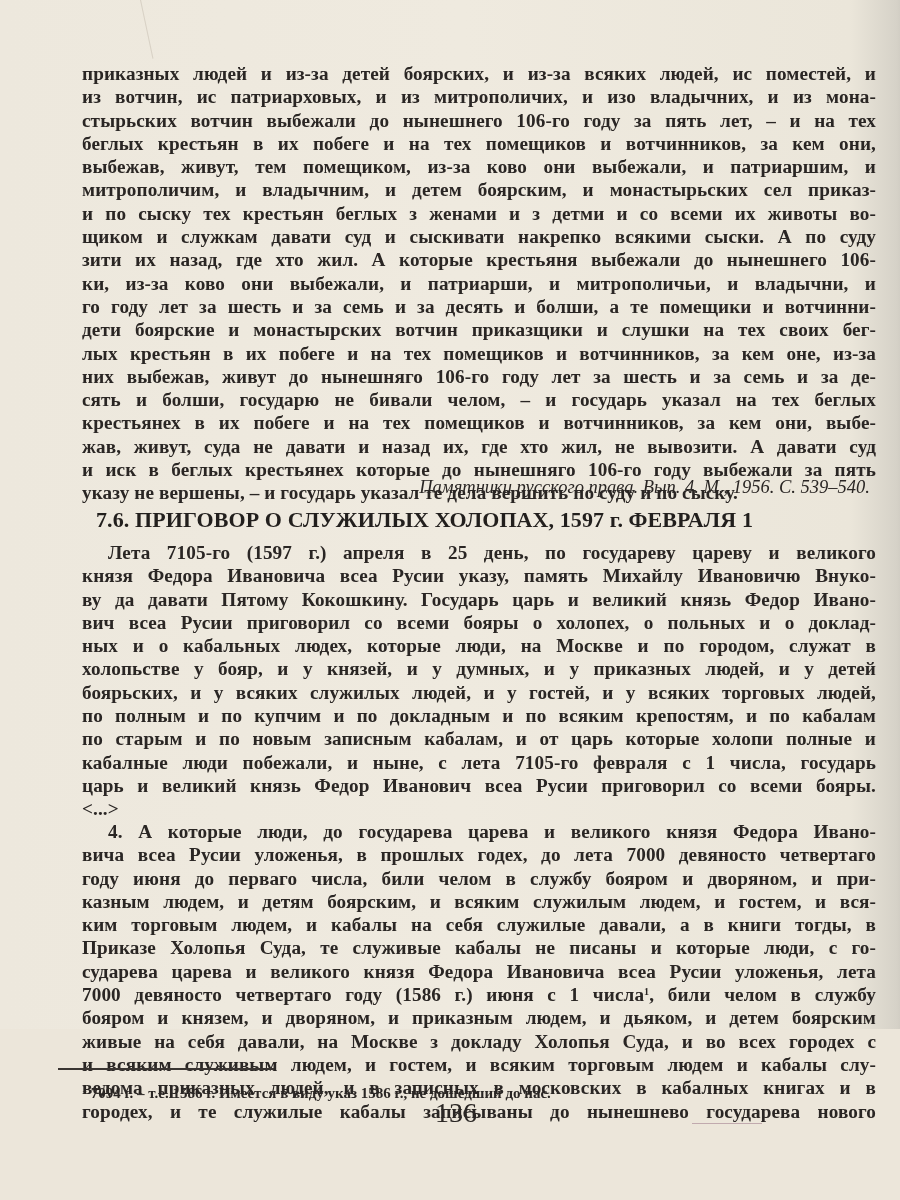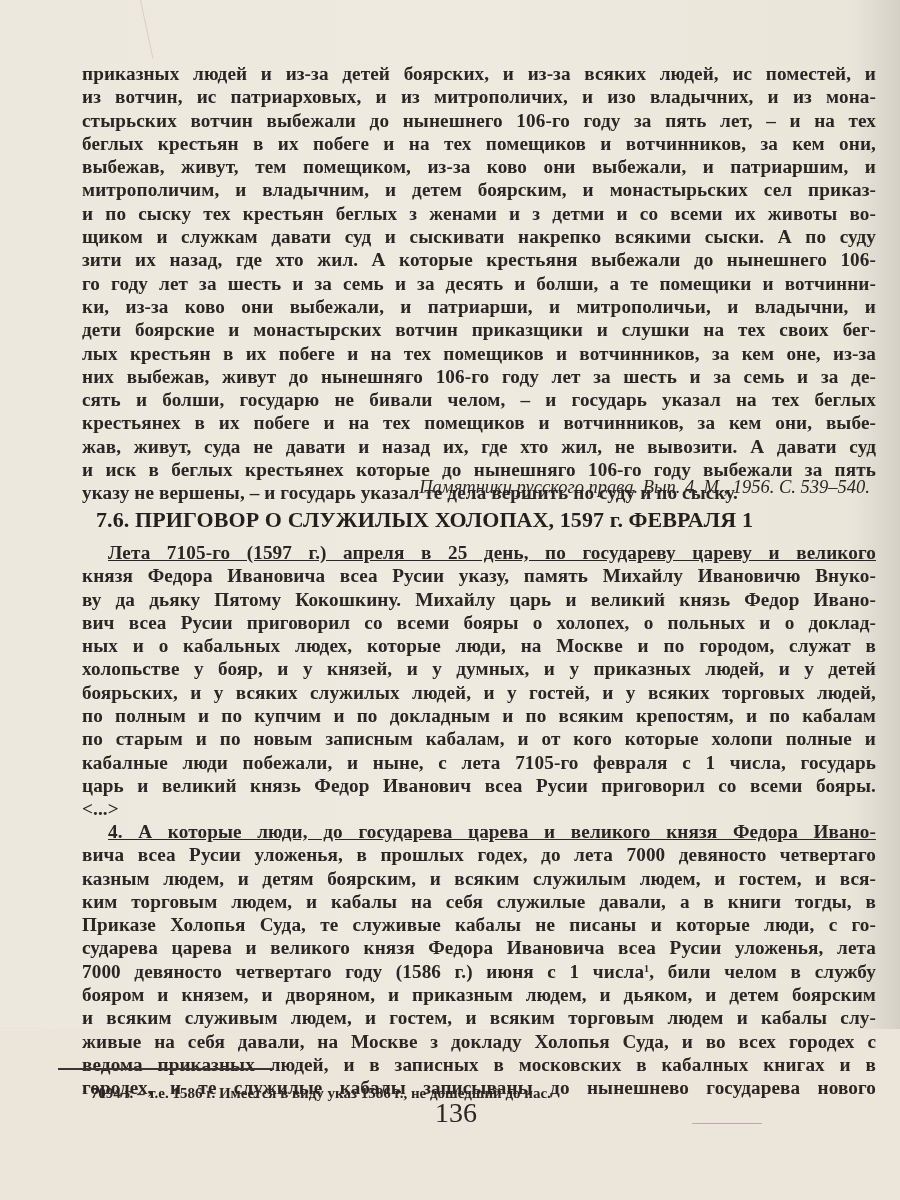--- a/index.html
+++ b/index.html
@@ -51,21 +51,20 @@
       line-height: 23.3px;
       white-space: nowrap;
       text-align: justify;
       text-align-last: justify;
     }
     .line.last {
       text-align-last: left;
     }
     .line.indent {
       padding-left: 26px;
-      text-decoration: underline;
     }
     .citation {
       position: absolute;
       left: 82px;
       width: 788px;
       top: 476px;
       font-family: "Liberation Serif", serif;
       font-style: italic;
       font-weight: normal;
       font-size: 18.5px;
@@ -141,62 +140,63 @@
   <div class="text-block" style="top:62px;">
     <div class="line">приказных людей и из-за детей боярских, и из-за всяких людей, ис поместей, и</div>
     <div class="line">из вотчин, ис патриарховых, и из митрополичих, и изо владычних, и из мона-</div>
     <div class="line">стырьских вотчин выбежали до нынешнего 106-го году за пять лет, – и на тех</div>
     <div class="line">беглых крестьян в их побеге и на тех помещиков и вотчинников, за кем они,</div>
     <div class="line">выбежав, живут, тем помещиком, из-за ково они выбежали, и патриаршим, и</div>
     <div class="line">митрополичим, и владычним, и детем боярским, и монастырьских сел приказ-</div>
     <div class="line">и по сыску тех крестьян беглых з женами и з детми и со всеми их животы во-</div>
     <div class="line">щиком и служкам давати суд и сыскивати накрепко всякими сыски. А по суду</div>
     <div class="line">зити их назад, где хто жил. А которые крестьяня выбежали до нынешнего 106-</div>
+    <div class="line">ки, из-за ково они выбежали, и патриарши, и митрополичьи, и владычни, и</div>
     <div class="line">го году лет за шесть и за семь и за десять и болши, а те помещики и вотчинни-</div>
-    <div class="line">ки, из-за ково они выбежали, и патриарши, и митрополичьи, и владычни, и</div>
     <div class="line">дети боярские и монастырских вотчин приказщики и слушки на тех своих бег-</div>
     <div class="line">лых крестьян в их побеге и на тех помещиков и вотчинников, за кем оне, из-за</div>
     <div class="line">них выбежав, живут до нынешняго 106-го году лет за шесть и за семь и за де-</div>
     <div class="line">сять и болши, государю не бивали челом, – и государь указал на тех беглых</div>
     <div class="line">крестьянех в их побеге и на тех помещиков и вотчинников, за кем они, выбе-</div>
     <div class="line">жав, живут, суда не давати и назад их, где хто жил, не вывозити. А давати суд</div>
     <div class="line">и иск в беглых крестьянех которые до нынешняго 106-го году выбежали за пять</div>
     <div class="line last">указу не вершены, – и государь указал те дела вершить по суду и по сыску.</div>
   </div>
 
   <div class="citation">Памятники русского права. Вып. 4. М., 1956. С. 539–540.</div>
 
   <div class="section-heading">7.6. ПРИГОВОР О СЛУЖИЛЫХ ХОЛОПАХ, 1597 г. ФЕВРАЛЯ 1</div>
 
   <div class="text-block" style="top:541px;">
     <div class="line indent">Лета 7105-го (1597 г.) апреля в 25 день, по государеву цареву и великого</div>
     <div class="line">князя Федора Ивановича всеа Русии указу, память Михайлу Ивановичю Внуко-</div>
-    <div class="line">ву да дьяку Пятому Кокошкину. Михайлу царь и великий князь Федор Ивано-</div>
+    <div class="line">ву да давати Пятому Кокошкину. Государь царь и великий князь Федор Ивано-</div>
     <div class="line">вич всеа Русии приговорил со всеми бояры о холопех, о польных и о доклад-</div>
     <div class="line">ных и о кабальных людех, которые люди, на Москве и по городом, служат в</div>
     <div class="line">холопьстве у бояр, и у князей, и у думных, и у приказных людей, и у детей</div>
     <div class="line">боярьских, и у всяких служилых людей, и у гостей, и у всяких торговых людей,</div>
     <div class="line">по полным и по купчим и по докладным и по всяким крепостям, и по кабалам</div>
-    <div class="line">по старым и по новым записным кабалам, и от кого которые холопи полные и</div>
+    <div class="line">по старым и по новым записным кабалам, и от царь которые холопи полные и</div>
     <div class="line">кабалные люди побежали, и ныне, с лета 7105-го февраля с 1 числа, государь</div>
     <div class="line">царь и великий князь Федор Иванович всеа Русии приговорил со всеми бояры.</div>
     <div class="line last">&lt;...&gt;</div>
   </div>
 
   <div class="text-block" style="top:820px;">
     <div class="line indent">4. А которые люди, до государева царева и великого князя Федора Ивано-</div>
     <div class="line">вича всеа Русии уложенья, в прошлых годех, до лета 7000 девяносто четвертаго</div>
+    <div class="line">году июня до перваго числа, били челом в службу бояром и дворяном, и при-</div>
     <div class="line">казным людем, и детям боярским, и всяким служилым людем, и гостем, и вся-</div>
     <div class="line">ким торговым людем, и кабалы на себя служилые давали, а в книги тогды, в</div>
     <div class="line">Приказе Холопья Суда, те служивые кабалы не писаны и которые люди, с го-</div>
     <div class="line">сударева царева и великого князя Федора Ивановича всеа Русии уложенья, лета</div>
     <div class="line"><span>7000 девяносто четвертаго году (1586 г.) июня с 1 числа</span><sup>1</sup><span>, били челом в службу</span></div>
     <div class="line">бояром и князем, и дворяном, и приказным людем, и дьяком, и детем боярским</div>
+    <div class="line">живые на себя давали, на Москве з докладу Холопья Суда, и во всех городех с</div>
     <div class="line">и всяким служивым людем, и гостем, и всяким торговым людем и кабалы слу-</div>
-    <div class="line">живые на себя давали, на Москве з докладу Холопья Суда, и во всех городех с</div>
     <div class="line">ведома приказных людей, и в записных в московских в кабалных книгах и в</div>
     <div class="line">городех, и те служилые кабалы записываны до нынешнево государева нового</div>
   </div>
 
   <div class="footnote-rule"></div>
 
   <div class="footnote"><sup>1</sup><span> 7094 г. – т.е. 1586 г. Имеется в виду указ 1586 г., не дошедший до нас.</span></div>
 
   <div class="page-number">136</div>
 

